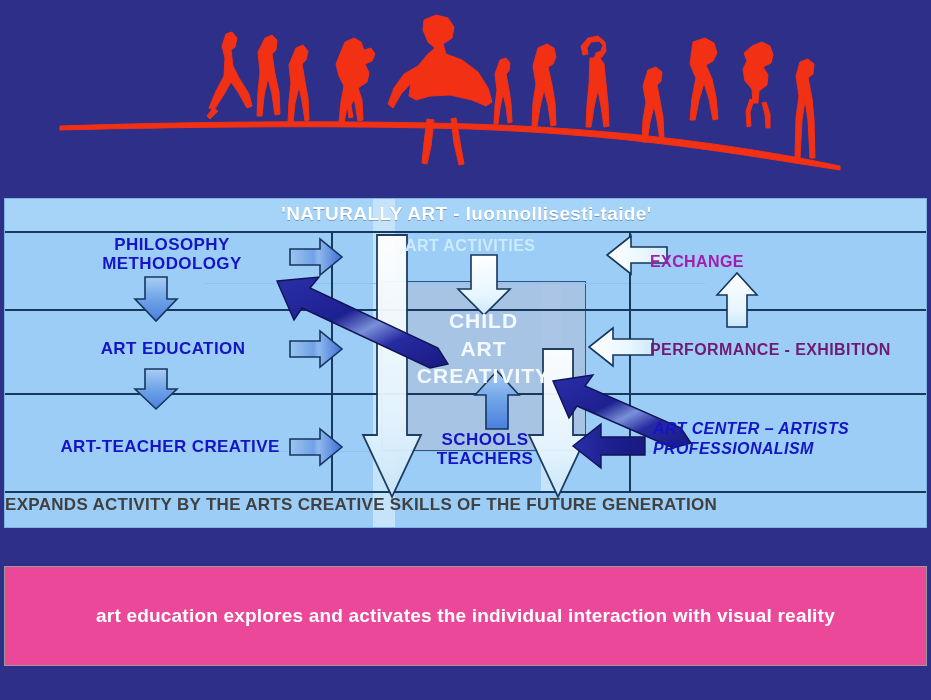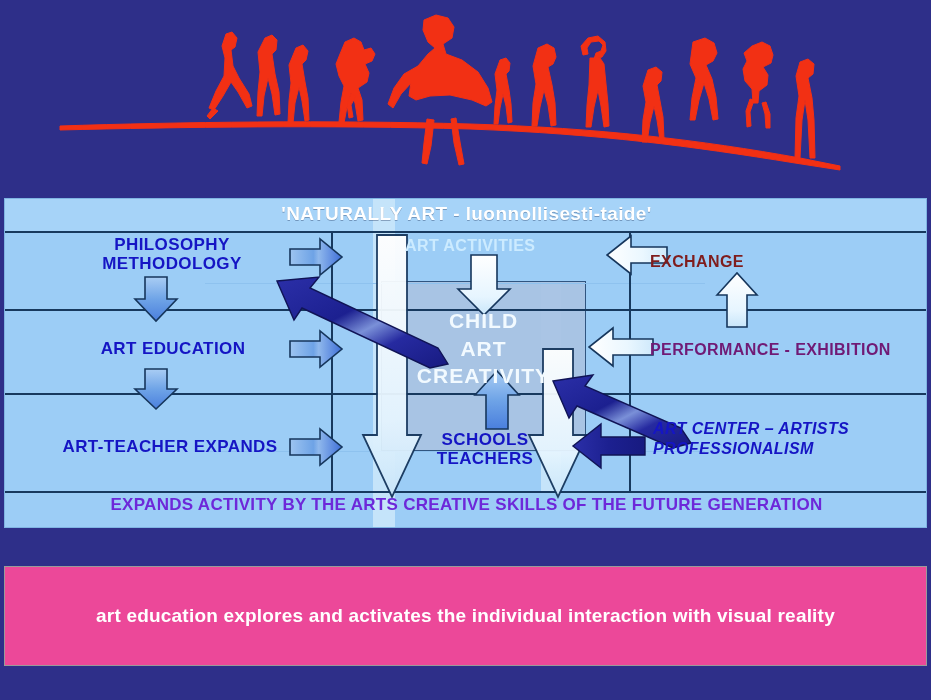--- a/index.html
+++ b/index.html
@@ -81,33 +81,33 @@
     text-shadow:0 1px 0 rgba(20,40,80,.35);
   }
 
   #philosophy{ left:72px; top:36px; font-size:17px; text-align:center; width:190px; }
   #arteducation{ left:28px; top:140px; font-size:17px; width:280px; text-align:center;}
   #artteacher{ left:20px; top:238px; font-size:17px; width:290px; text-align:center;}
 
   #artactivities{ left:400px; top:38px; font-size:16px; color:#ccebff; }
   #schoolsteachers{ left:420px; top:231px; font-size:17px; width:120px; text-align:center; }
 
-  #exchange{ left:645px; top:54px; font-size:16px; color:#7f1d1d; }
+  #exchange{ left:645px; top:54px; font-size:16px; color:#a21caf; }
   #performance{ left:645px; top:142px; font-size:16px; color:#701a75; }
   #artcenter{ left:648px; top:220px; font-size:16px; color:#1515c4; line-height:1.25;font-style:italic;}
 
   #corelabel{
     left:376px; top:108px; width:205px;
     font-size:21px; color:#f2faff; text-align:center; line-height:1.32;
     letter-spacing:1px;
   }
 
   #bottomband-text{
     left:0; top:296px; width:923px;
-    font-size:17px; color:#6d28d9; text-align:center; letter-spacing:.3px;
+    font-size:17px; color:#404040; letter-spacing:.3px;
   }
 
   
   #captionbar{
     position:absolute; left:4px; top:566px; width:923px; height:100px;
     background:#ec4899; border:1px solid #9a9a9a;
     display:flex; align-items:center; justify-content:center;
   }
   #captiontext{
     color:#ffffff; font-size:19px; font-weight:bold; letter-spacing:.2px;
@@ -283,21 +283,21 @@
 
     <div class="lbl white" id="title-text">'NATURALLY ART - luonnollisesti-taide'</div>
 
     <div class="lbl dark" id="philosophy">
       <div>PHILOSOPHY</div>
       <div>METHODOLOGY</div>
     </div>
 
     <div class="lbl dark" id="arteducation">ART EDUCATION</div>
 
-    <div class="lbl dark" id="artteacher">ART-TEACHER EXPANDS</div>
+    <div class="lbl dark" id="artteacher">ART-TEACHER CREATIVE</div>
 
     <div class="lbl pale" id="artactivities">ART ACTIVITIES</div>
 
     <div class="lbl ghost" id="corelabel">
       <div>CHILD</div>
       <div>ART</div>
       <div>CREATIVITY</div>
     </div>
 
     <div class="lbl dark" id="schoolsteachers">

